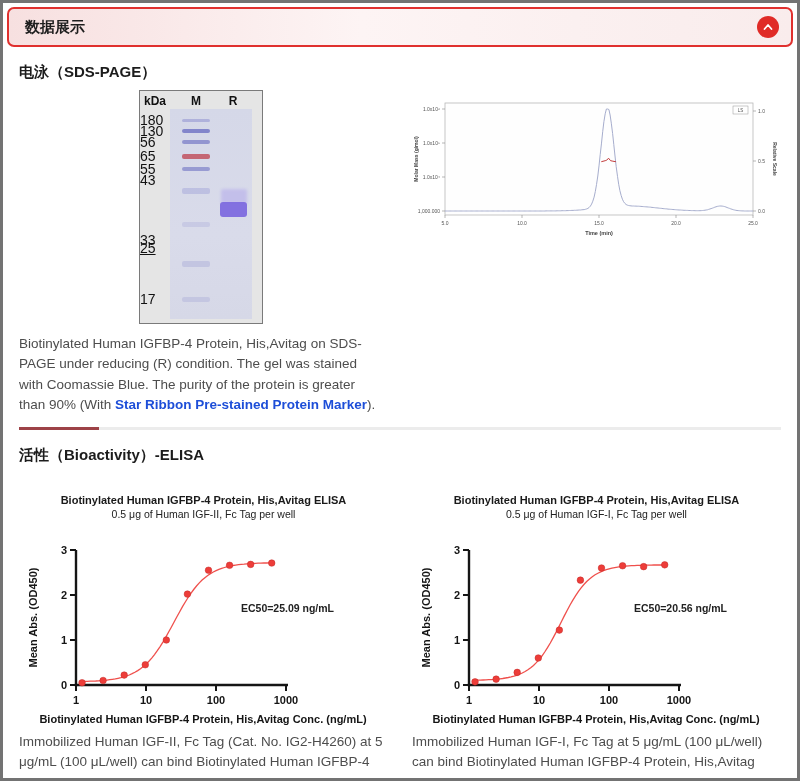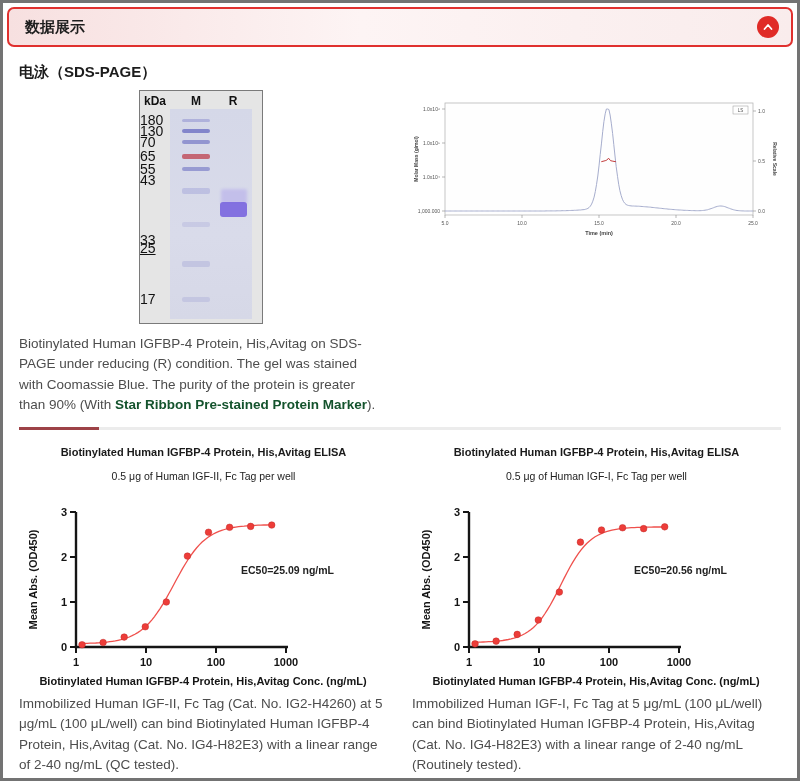--- a/index.html
+++ b/index.html
@@ -23,31 +23,31 @@
   
   .gel-wrap { display: flex; justify-content: center; padding-top: 8px; }
   .gel-box { position: relative; width: 124px; height: 234px; border: 1px solid #7a7a7a; background: #e5e5e5; }
   .gel-strip { position: absolute; left: 30px; top: 18px; width: 82px; height: 210px;
                background: linear-gradient(180deg, #d5d8e8 0%, #d9dbea 60%, #d6d8e7 100%); }
   .gel-colhdr { position: absolute; font-size: 12px; font-weight: 700; color: #111; }
   .gel-lab { position: absolute; left: 0; width: 26px; text-align: left; font-size: 14px; color: #111; line-height: 11px; }
   .gel-band { position: absolute; border-radius: 2px; }
 
   .caption { font-size: 13.5px; color: #4d4d4d; line-height: 1.5; margin-top: 6px; max-width: 378px; }
-  .caption .b { font-weight: 600; color: #14532d; }
+  .caption .b { font-weight: 600; color: #1d4ed8; }
 
   
   .divider { display: flex; align-items: center; margin-top: 12px; }
   .divider .red { width: 80px; height: 3px; background: #9d4247; }
   .divider .gray { flex: 1; height: 3px; background: #ececec; }
 
   
   .chart-col { display: flex; flex-direction: column; align-items: center; }
-  .chart-title { font-size: 11px; font-weight: 700; color: #1a1a1a; text-align: center; margin-top: 16px; }
-  .chart-sub { font-size: 10.5px; color: #222; text-align: center; margin-top: 12px; }
+  .chart-title { font-size: 11px; font-weight: 700; color: #1a1a1a; text-align: center; margin-top: 29px; }
+  .chart-sub { font-size: 10.5px; color: #222; text-align: center; margin-top: 2px; }
   svg text { font-family: "Liberation Sans", "DejaVu Sans", sans-serif; }
   .sec-fig { margin-top: 48px; margin-left: 2px; }
 </style>
 </head>
 <body>
 
 <div class="page">
 
   <div class="hdr">
     <span class="hdr-title">数据展示</span>
@@ -67,21 +67,21 @@
           <div class="gel-wrap">
             <div class="gel-box" id="gel-box">
               <div class="gel-strip"></div>
               <div class="gel-colhdr" style="left:4px; top:3px;">kDa</div>
               <div class="gel-colhdr" style="left:46px; top:3px; width:20px; text-align:center;">M</div>
               <div class="gel-colhdr" style="left:83px; top:3px; width:20px; text-align:center;">R</div>
             <div class="gel-lab" style="top: 24px;">180</div>
                 <div class="gel-band" style="left: 42px; width: 28px; top: 27.5px; height: 3px; background: rgb(145, 147, 210); opacity: 0.55; filter: blur(0.4px);"></div>
                 <div class="gel-lab" style="top: 35px;">130</div>
                 <div class="gel-band" style="left: 42px; width: 28px; top: 38px; height: 4px; background: rgb(122, 125, 200); opacity: 0.9; filter: blur(0.4px);"></div>
-                <div class="gel-lab" style="top: 46px;">70</div>
+                <div class="gel-lab" style="top: 46px;">56</div>
                 <div class="gel-band" style="left: 42px; width: 28px; top: 49px; height: 4px; background: rgb(130, 133, 203); opacity: 0.8; filter: blur(0.4px);"></div>
                 <div class="gel-lab" style="top: 60px;">65</div>
                 <div class="gel-band" style="left: 42px; width: 28px; top: 62.5px; height: 5px; background: rgb(196, 96, 110); opacity: 0.95; filter: blur(0.4px);"></div>
                 <div class="gel-lab" style="top: 73px;">55</div>
                 <div class="gel-band" style="left: 42px; width: 28px; top: 76px; height: 4px; background: rgb(132, 135, 203); opacity: 0.75; filter: blur(0.4px);"></div>
                 <div class="gel-lab" style="top: 84px;">43</div>
                 <div class="gel-band" style="left: 42px; width: 28px; top: 97px; height: 6px; background: rgb(169, 171, 220); opacity: 0.55; filter: blur(0.4px);"></div>
                 <div class="gel-lab" style="top: 144px;">33</div>
                 <div class="gel-band" style="left: 42px; width: 28px; top: 130.5px; height: 5px; background: rgb(185, 186, 223); opacity: 0.5; filter: blur(0.4px);"></div>
                 <div class="gel-lab" style="top: 152px; text-decoration: underline;">25</div>
@@ -134,20 +134,21 @@
             </svg>
         </div>
       </div>
     </div>
 
     <div class="divider">
       <span class="red"></span>
         <span class="gray"></span>
     </div>
 
+    <h3 class="sec-h">活性（Bioactivity）-ELISA</h3>
 
     <div class="row">
       <div class="chart-col">
         <div class="chart-title">Biotinylated Human IGFBP-4 Protein, His,Avitag ELISA</div>
         <div class="chart-sub">0.5 μg of Human IGF-II, Fc Tag per well</div>
         <svg width="360" height="208" viewBox="0 0 360 208">
             <line x1="52" y1="30" x2="52" y2="166.2" stroke="#151515" stroke-width="2.4"></line>
             <line x1="50.8" y1="165" x2="264" y2="165" stroke="#151515" stroke-width="2.4"></line>
             <line x1="46" x2="52" y1="165" y2="165" stroke="#151515" stroke-width="2"></line>
             <text x="43" y="169" text-anchor="end" font-size="11" font-weight="bold" fill="#151515">0</text>

